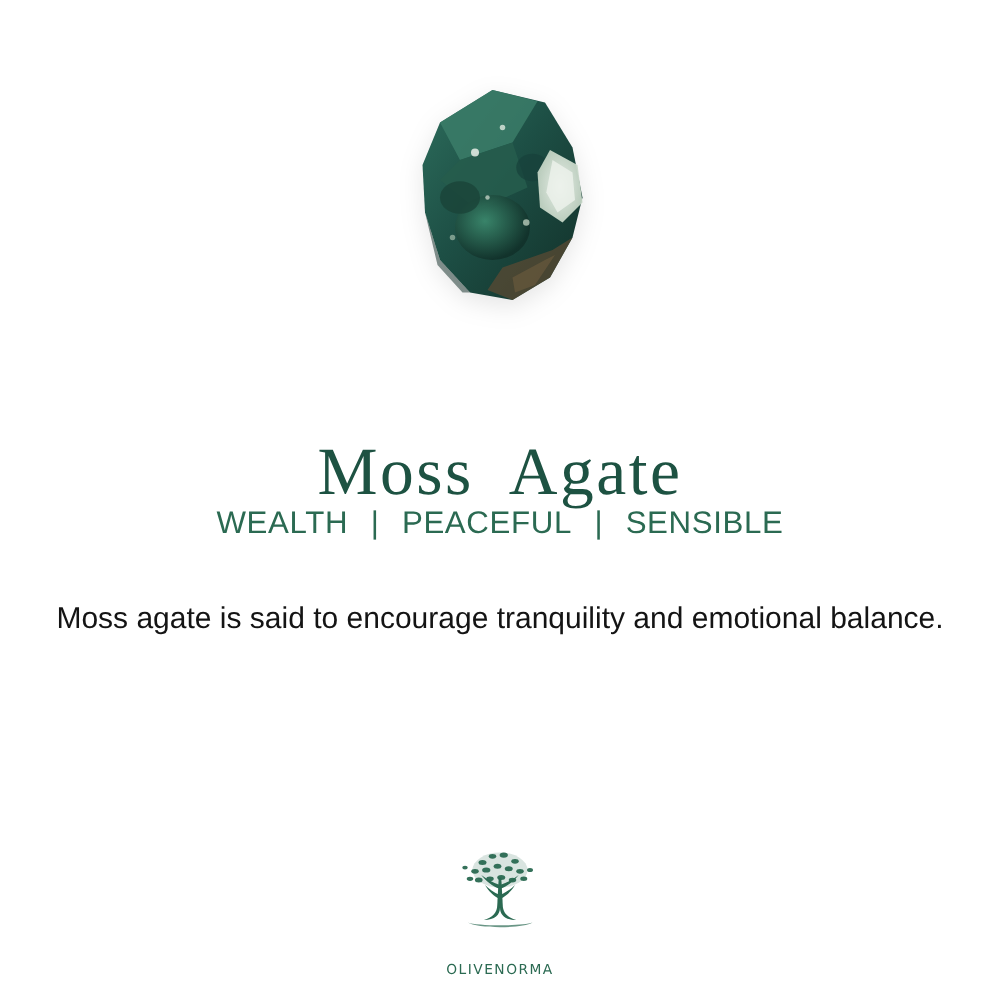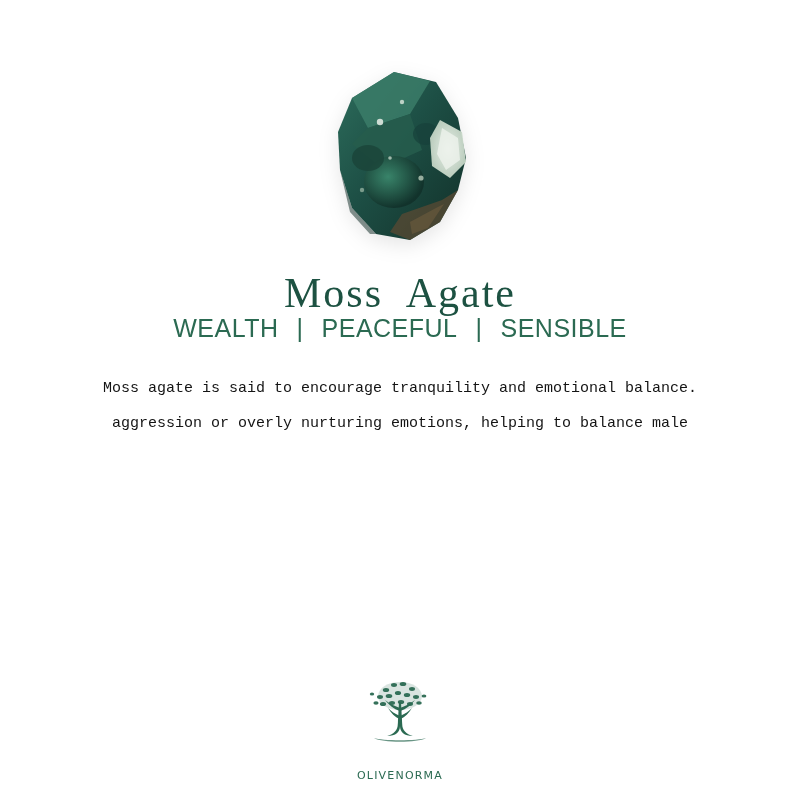--- a/index.html
+++ b/index.html
@@ -32,22 +32,23 @@
   }
   .stone-svg {
     display: block;
     width: 100%;
     height: 100%;
     filter: drop-shadow(0 6px 10px rgba(0,0,0,0.10));
   }
 
   
   .title {
+    margin-top: 78px;
     font-family: "Liberation Serif", serif;
-    font-size: 42px;
+    font-size: 54px;
     letter-spacing: 2px;
     color: #1d5242;
     font-weight: 400;
     line-height: 1;
     white-space: pre;
   }
 
   
   .keywords {
     display: flex;
@@ -63,25 +64,25 @@
     padding: 0 2px;
   }
   .kw-sep {
     color: #2b6a52;
     padding: 0 16px;
     font-weight: 300;
   }
 
   
   .description {
-    margin-top: 28px;
+    margin-top: 44px;
     width: 720px;
     text-align: center;
-    font-family: Liberation Mono, monospace;
-    font-size: 15px;
+    font-family: Liberation Sans, sans-serif;
+    font-size: 24px;
     line-height: 35px;
     color: #141414;
   }
   .description .line {
     display: block;
     white-space: nowrap;
   }
 
   
   .logo-wrap {
@@ -159,21 +160,20 @@
   <div class="keywords">
     <span class="keyword">WEALTH</span>
     <span class="kw-sep">|</span>
     <span class="keyword">PEACEFUL</span>
     <span class="kw-sep">|</span>
     <span class="keyword">SENSIBLE</span>
   </div>
 
   <div class="description">
     <span class="line">Moss agate is said to encourage tranquility and emotional balance.</span>
-    <span class="line">aggression or overly nurturing emotions, helping to balance male</span>
   </div>
 
   <div class="logo-wrap">
     <svg class="logo-tree" viewBox="0 0 88 78" xmlns="http://www.w3.org/2000/svg">
       <g fill="#2b6a52">
 
         <ellipse cx="44" cy="20" rx="22" ry="14" opacity="0.18"></ellipse>
         <g opacity="0.95">
           <ellipse cx="30" cy="14" rx="3.2" ry="2"></ellipse>
           <ellipse cx="38" cy="9" rx="3" ry="1.9"></ellipse>

